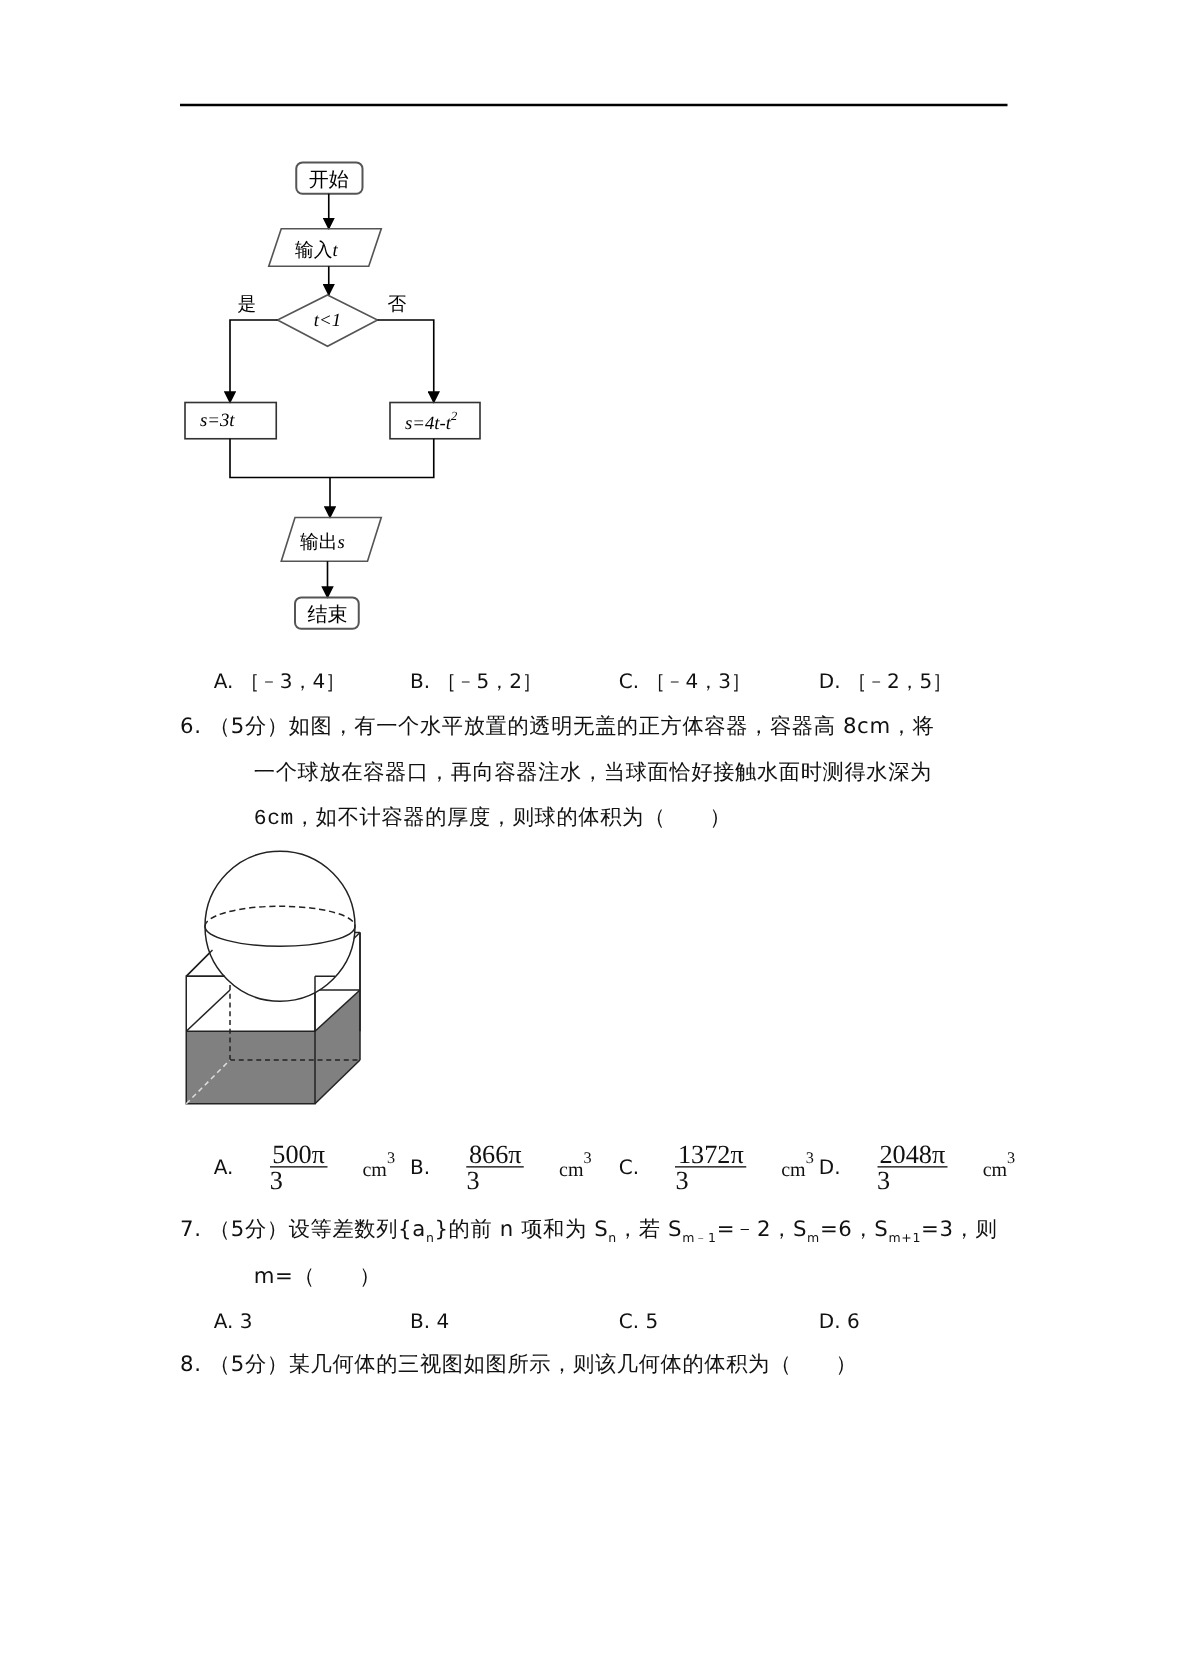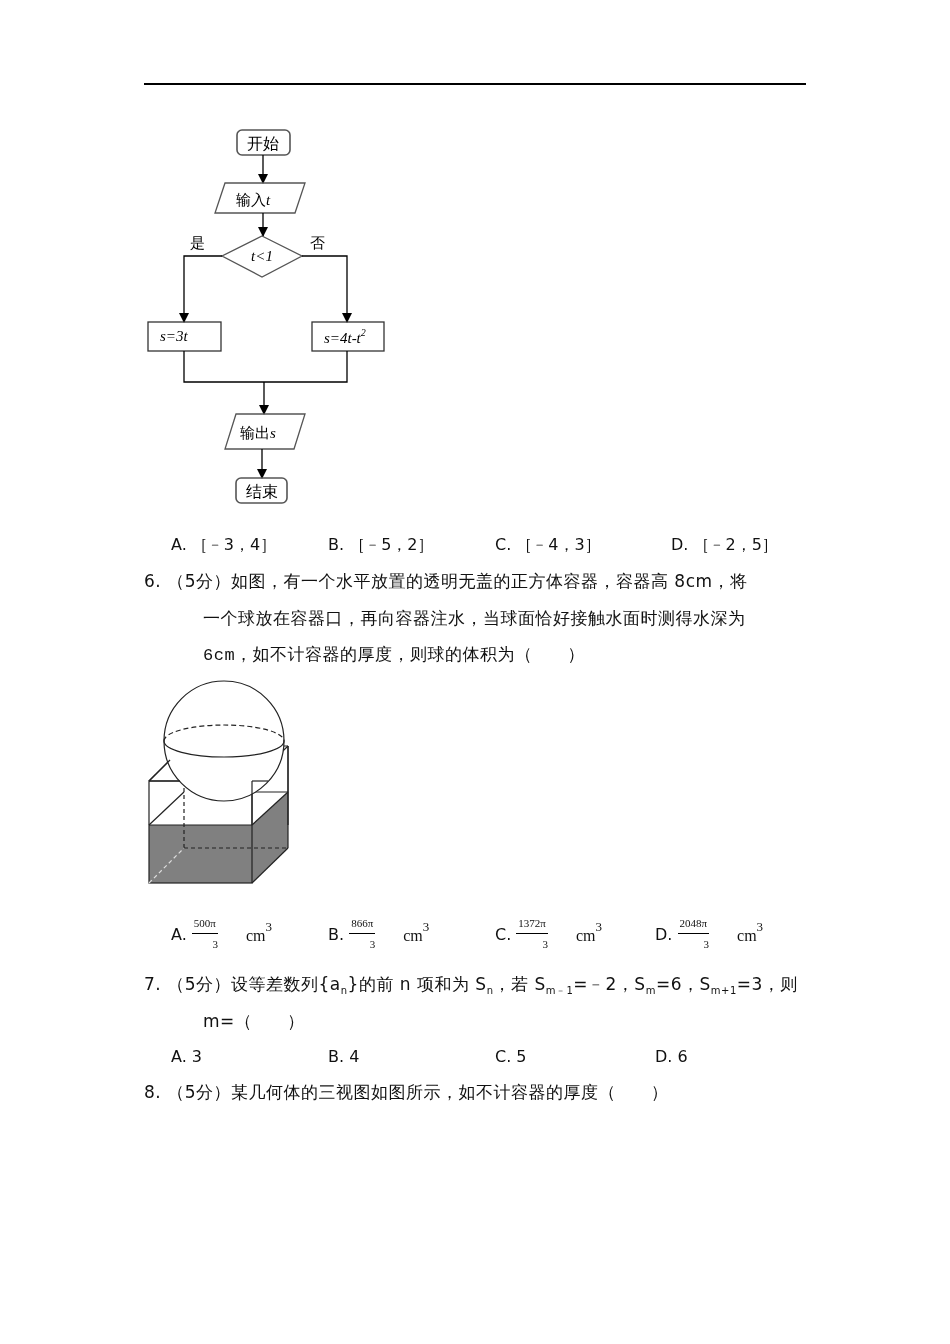--- a/index.html
+++ b/index.html
@@ -6,21 +6,21 @@
   body { width:950px; height:1344px; position:relative; overflow:hidden;
          font-family:"DejaVu Sans","Liberation Sans",sans-serif; color:#111; }
   .rule { position:absolute; left:144px; top:83px; width:662px; height:2px; background:#000; }
   .abs { position:absolute; }
   svg text { font-family:"DejaVu Sans","Liberation Sans",sans-serif; }
   .serif-i { font-family:"Liberation Serif","DejaVu Serif",serif; font-style:italic; }
   .line { position:absolute; left:144px; font-size:17px; line-height:20px; white-space:nowrap; letter-spacing:0.5px; }
   .indent { left:171px;margin-left:32px; }
   .opts { position:absolute; left:171px; font-size:16px; white-space:nowrap; }
   .opt { position:absolute; top:0; white-space:nowrap; }
-  .frac { display:inline-block; vertical-align:middle; text-align:right; font-family:"Liberation Serif","DejaVu Serif",serif; font-size:11px; }
+  .frac { display:inline-block; vertical-align:middle; text-align:left; font-family:"Liberation Serif","DejaVu Serif",serif; font-size:21px;margin-left:24px; }
   .frac .num { display:block; border-bottom:1.4px solid #000; padding:0 2px; line-height:19px; }
   .frac .den { display:block; line-height:20px; }
   .unit { font-family:"Liberation Serif","DejaVu Serif",serif; font-size:16px; vertical-align:middle;margin-left:28px; }
   .unit sup { font-size:13px; position:relative; top:-4px; }
   sub { font-size:10px; }
 </style>
 </head>
 <body>
 
 <div class="rule"></div>
@@ -64,21 +64,21 @@
   <text x="160" y="341" font-size="15" class="serif-i"><tspan>s</tspan><tspan>=3t</tspan></text>
   <text x="324" y="343" font-size="15" class="serif-i"><tspan>s=4t-t</tspan><tspan dy="-7" font-size="10">2</tspan></text>
   <text x="240" y="438" font-size="15"><tspan>输出</tspan><tspan class="serif-i">s</tspan></text>
   <text x="262" y="497" font-size="16" text-anchor="middle">结束</text>
 </svg>
 
 <div class="opts" style="top:535px;">
   <span class="opt" style="left:0"><span>A.</span> <span>［﹣3，4］</span></span>
   <span class="opt" style="left:157px"><span>B.</span> <span>［﹣5，2］</span></span>
   <span class="opt" style="left:324px"><span>C.</span> <span>［﹣4，3］</span></span>
-  <span class="opt" style="left:500px"><span>D.</span> <span>［﹣2，5］</span></span>
+  <span class="opt" style="left:484px"><span>D.</span> <span>［﹣2，5］</span></span>
 </div>
 
 <div class="line" style="top:571px;">
   <span>6.</span> <span>（5分）</span><span>如图，有一个水平放置的透明无盖的正方体容器，容器高 8cm，将</span>
 </div>
 <div class="line indent" style="top:608px;">一个球放在容器口，再向容器注水，当球面恰好接触水面时测得水深为</div>
 <div class="line indent" style="top:646px;font-family:Liberation Mono, monospace;">6cm，如不计容器的厚度，则球的体积为（　　）</div>
 
 <svg class="abs" style="left:140px;top:675px" width="170" height="220">
 
@@ -145,14 +145,14 @@
 </div>
 <div class="line indent" style="top:1011px;">m=（　　）</div>
 <div class="opts" style="top:1047px;">
   <span class="opt" style="left:0"><span>A.</span> <span>3</span></span>
   <span class="opt" style="left:157px"><span>B.</span> <span>4</span></span>
   <span class="opt" style="left:324px"><span>C.</span> <span>5</span></span>
   <span class="opt" style="left:484px"><span>D.</span> <span>6</span></span>
 </div>
 
 <div class="line" style="top:1082px;">
-  <span>8.</span> <span>（5分）</span><span>某几何体的三视图如图所示，如不计容器的厚度（　　）</span>
+  <span>8.</span> <span>（5分）</span><span>某几何体的三视图如图所示，则该几何体的体积为（　　）</span>
 </div>
 
 </body></html>

